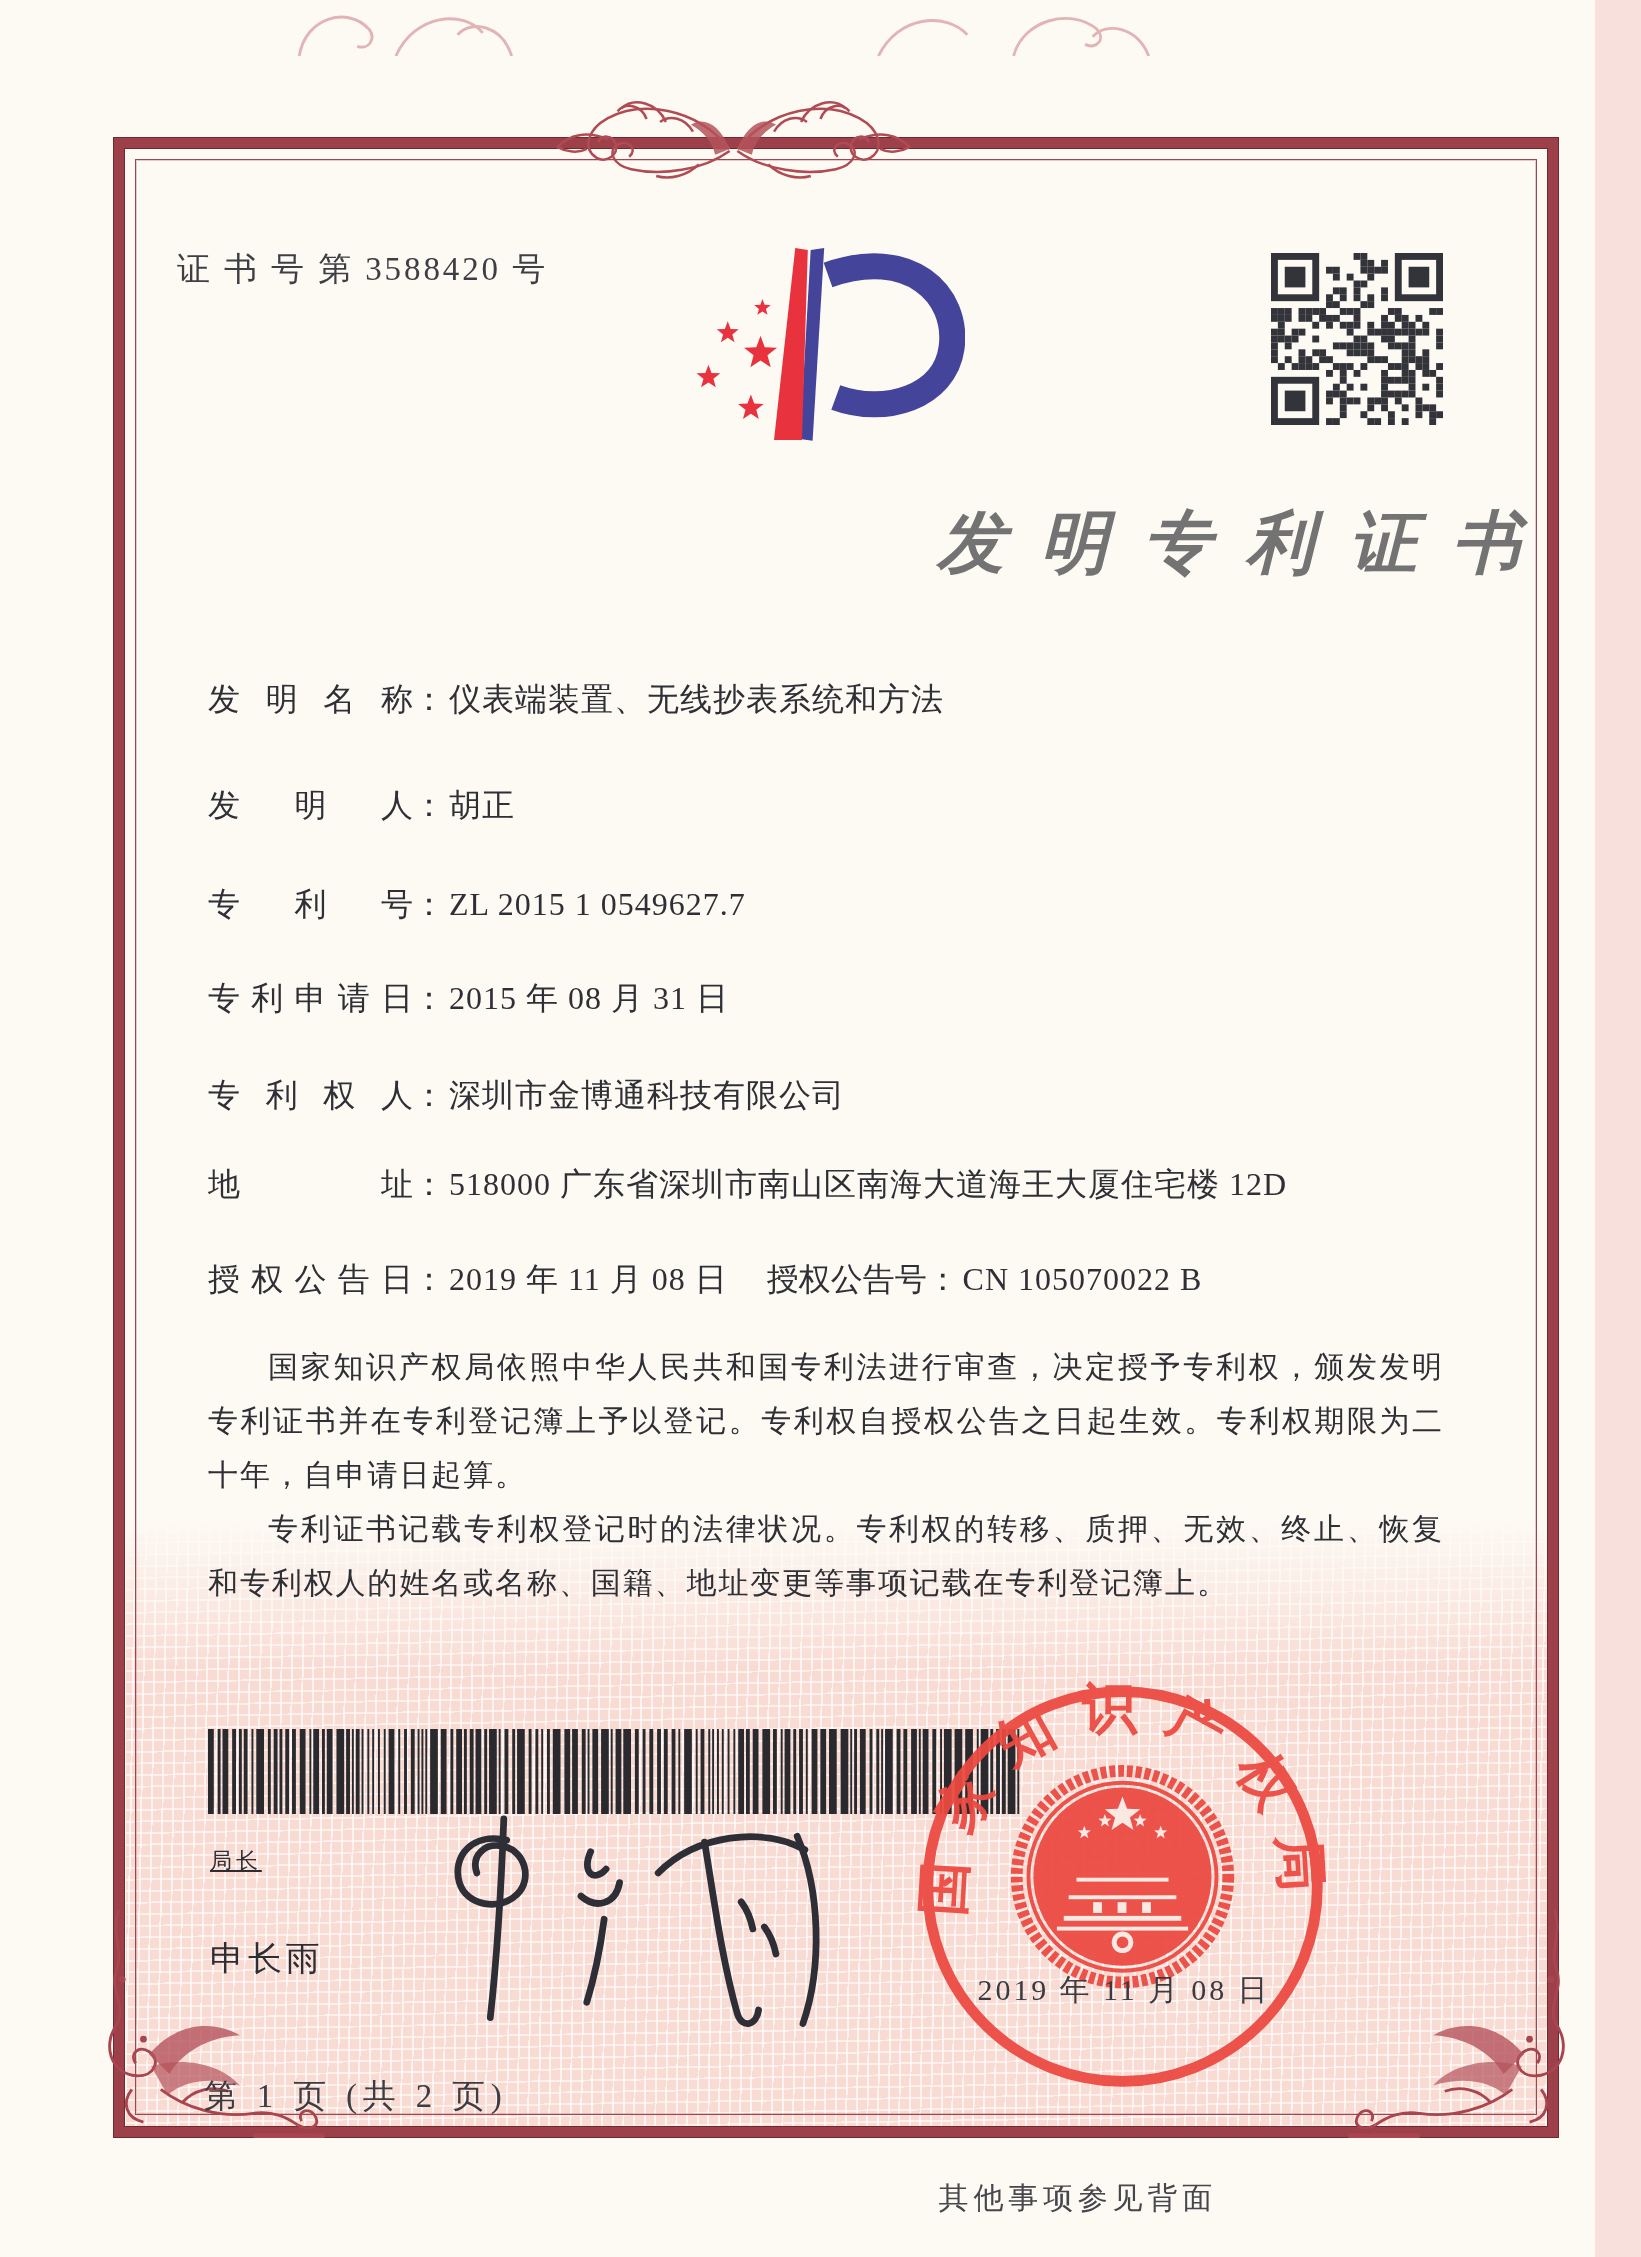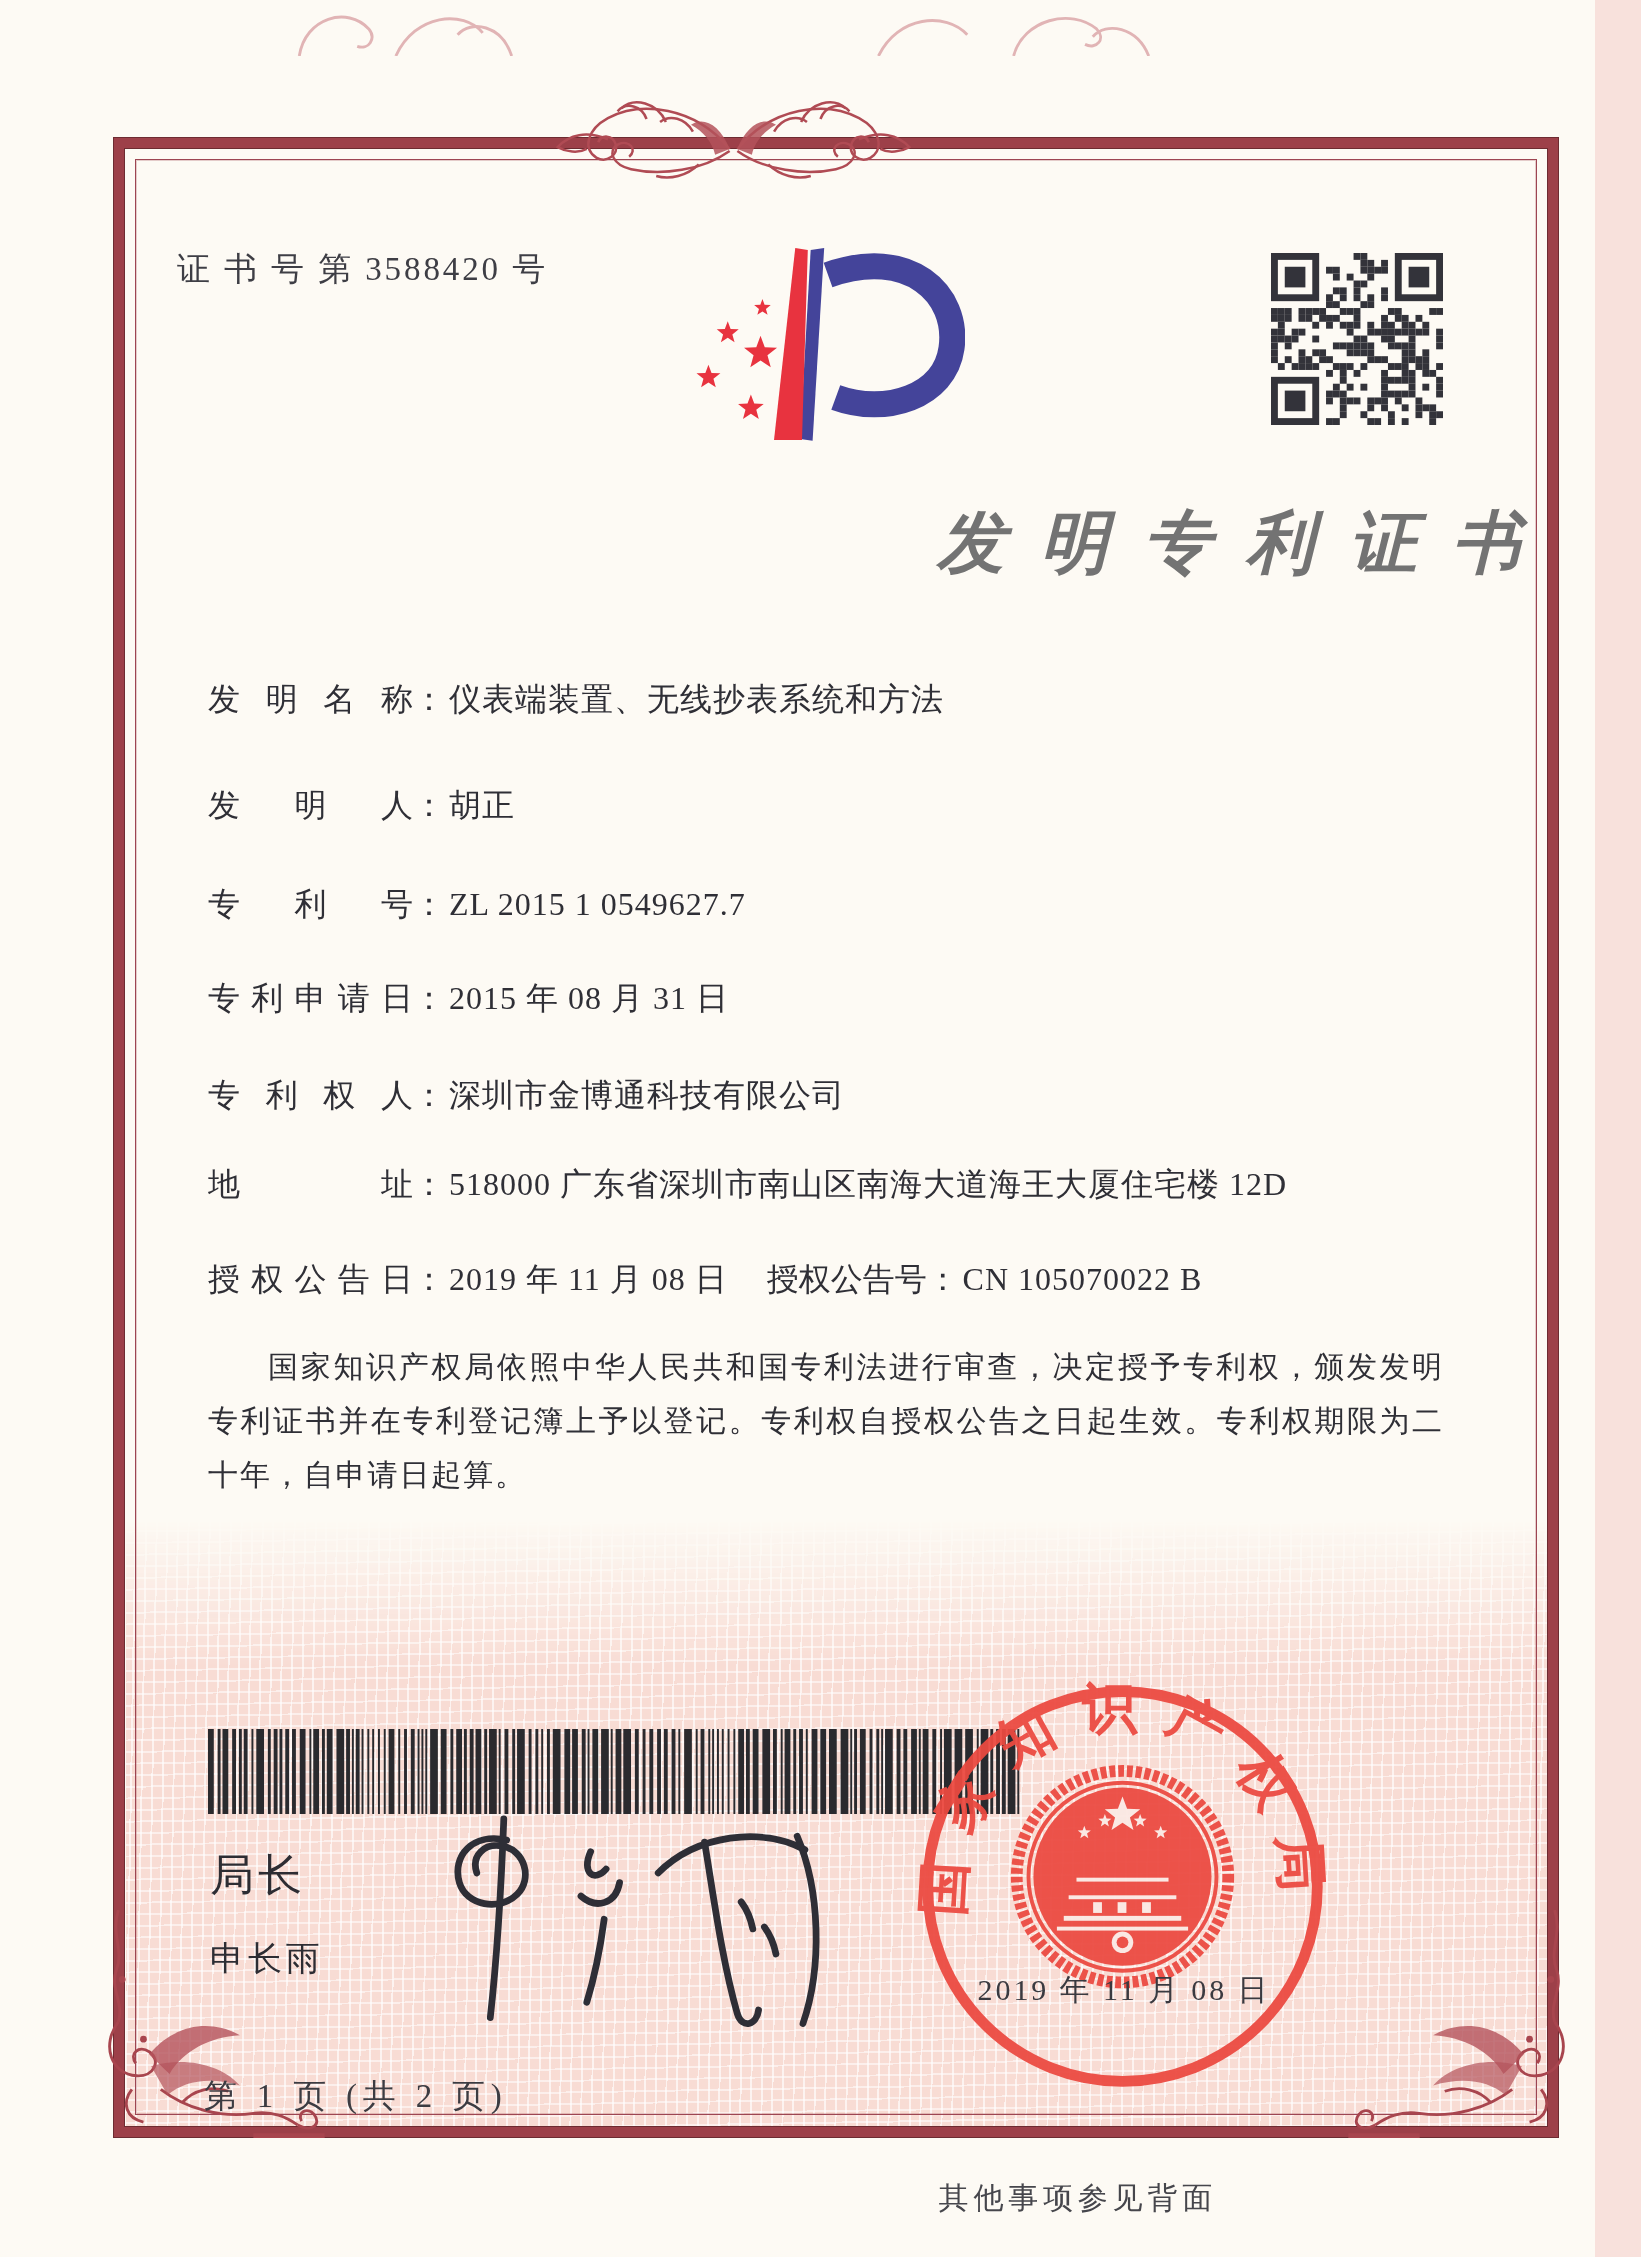--- a/index.html
+++ b/index.html
@@ -41,21 +41,21 @@
     font-size:68px;font-weight:700;letter-spacing:35px;text-indent:35px;color:#737373;white-space:nowrap;font-style:italic;
   }
   .row{left:208px;font-size:32px;color:#2f2f36;white-space:nowrap;}
   .row .lab{display:inline-block;width:205px;text-align:justify;text-align-last:justify;}
   .row .lab2{display:inline-block;margin-left:39px;}
   .row .colon{display:inline-block;}
   .row .val{display:inline-block;margin-left:3.9px;letter-spacing:1px;}
   .paras{left:208px;top:1340px;width:1236px;font-size:30px;line-height:54px;
          text-align:justify;letter-spacing:1.9px;color:#2f2f36;z-index:4;}
   .paras p{margin:0;text-indent:2em;}
-  .bureau-title{left:210px;top:1846px;font-size:44px;letter-spacing:3.9px;}
+  .bureau-title{left:210px;top:1846px;font-size:22px;letter-spacing:3.9px;text-decoration:underline;}
   .bureau-name{left:210px;top:1936px;font-size:34px;letter-spacing:3.9px;}
   .seal-date{left:958px;top:1970px;width:332px;text-align:center;font-size:30px;
              letter-spacing:2.9px;color:#3a3a40;z-index:6;white-space:nowrap;}
   .page-footer{left:204px;top:2074px;width:1052px;text-align:left;font-size:33px;
                letter-spacing:5.8px;color:#3c3c42;z-index:4;}
   .back-note{left:208px;top:2178px;width:1009px;text-align:right;font-size:30px;
              letter-spacing:4.8px;color:#46464c;z-index:4;}
   svg{display:block;}
 </style>
 </head>
@@ -387,20 +387,21 @@
 </div>
 <div class="abs content row" style="top:1163px">
   <span class="lab">地址</span><span class="colon">：</span><span class="val">518000 广东省深圳市南山区南海大道海王大厦住宅楼 12D</span>
 </div>
 <div class="abs content row" style="top:1258px">
   <span class="lab">授权公告日</span><span class="colon">：</span><span class="val">2019 年 11 月 08 日</span><span class="lab2">授权公告号</span><span class="colon">：</span><span class="val">CN 105070022 B</span>
 </div>
 
 <div class="abs paras">
   <p>国家知识产权局依照中华人民共和国专利法进行审查，决定授予专利权，颁发发明专利证书并在专利登记簿上予以登记。专利权自授权公告之日起生效。专利权期限为二十年，自申请日起算。</p>
+  <p>专利证书记载专利权登记时的法律状况。专利权的转移、质押、无效、终止、恢复和专利权人的姓名或名称、国籍、地址变更等事项记载在专利登记簿上。</p>
 </div>
 
 <svg class="abs content" id="barcode" style="left:208px;top:1729px" width="819" height="85" viewBox="0 0 848 88">
     <rect x="0" y="0" width="6" height="88" fill="#2a2a2e"></rect>
     <rect x="10" y="0" width="3" height="88" fill="#2a2a2e"></rect>
     <rect x="15" y="0" width="6" height="88" fill="#2a2a2e"></rect>
     <rect x="25" y="0" width="4" height="88" fill="#2a2a2e"></rect>
     <rect x="32" y="0" width="3" height="88" fill="#2a2a2e"></rect>
     <rect x="37" y="0" width="4" height="88" fill="#2a2a2e"></rect>
     <rect x="45" y="0" width="2" height="88" fill="#2a2a2e"></rect>

